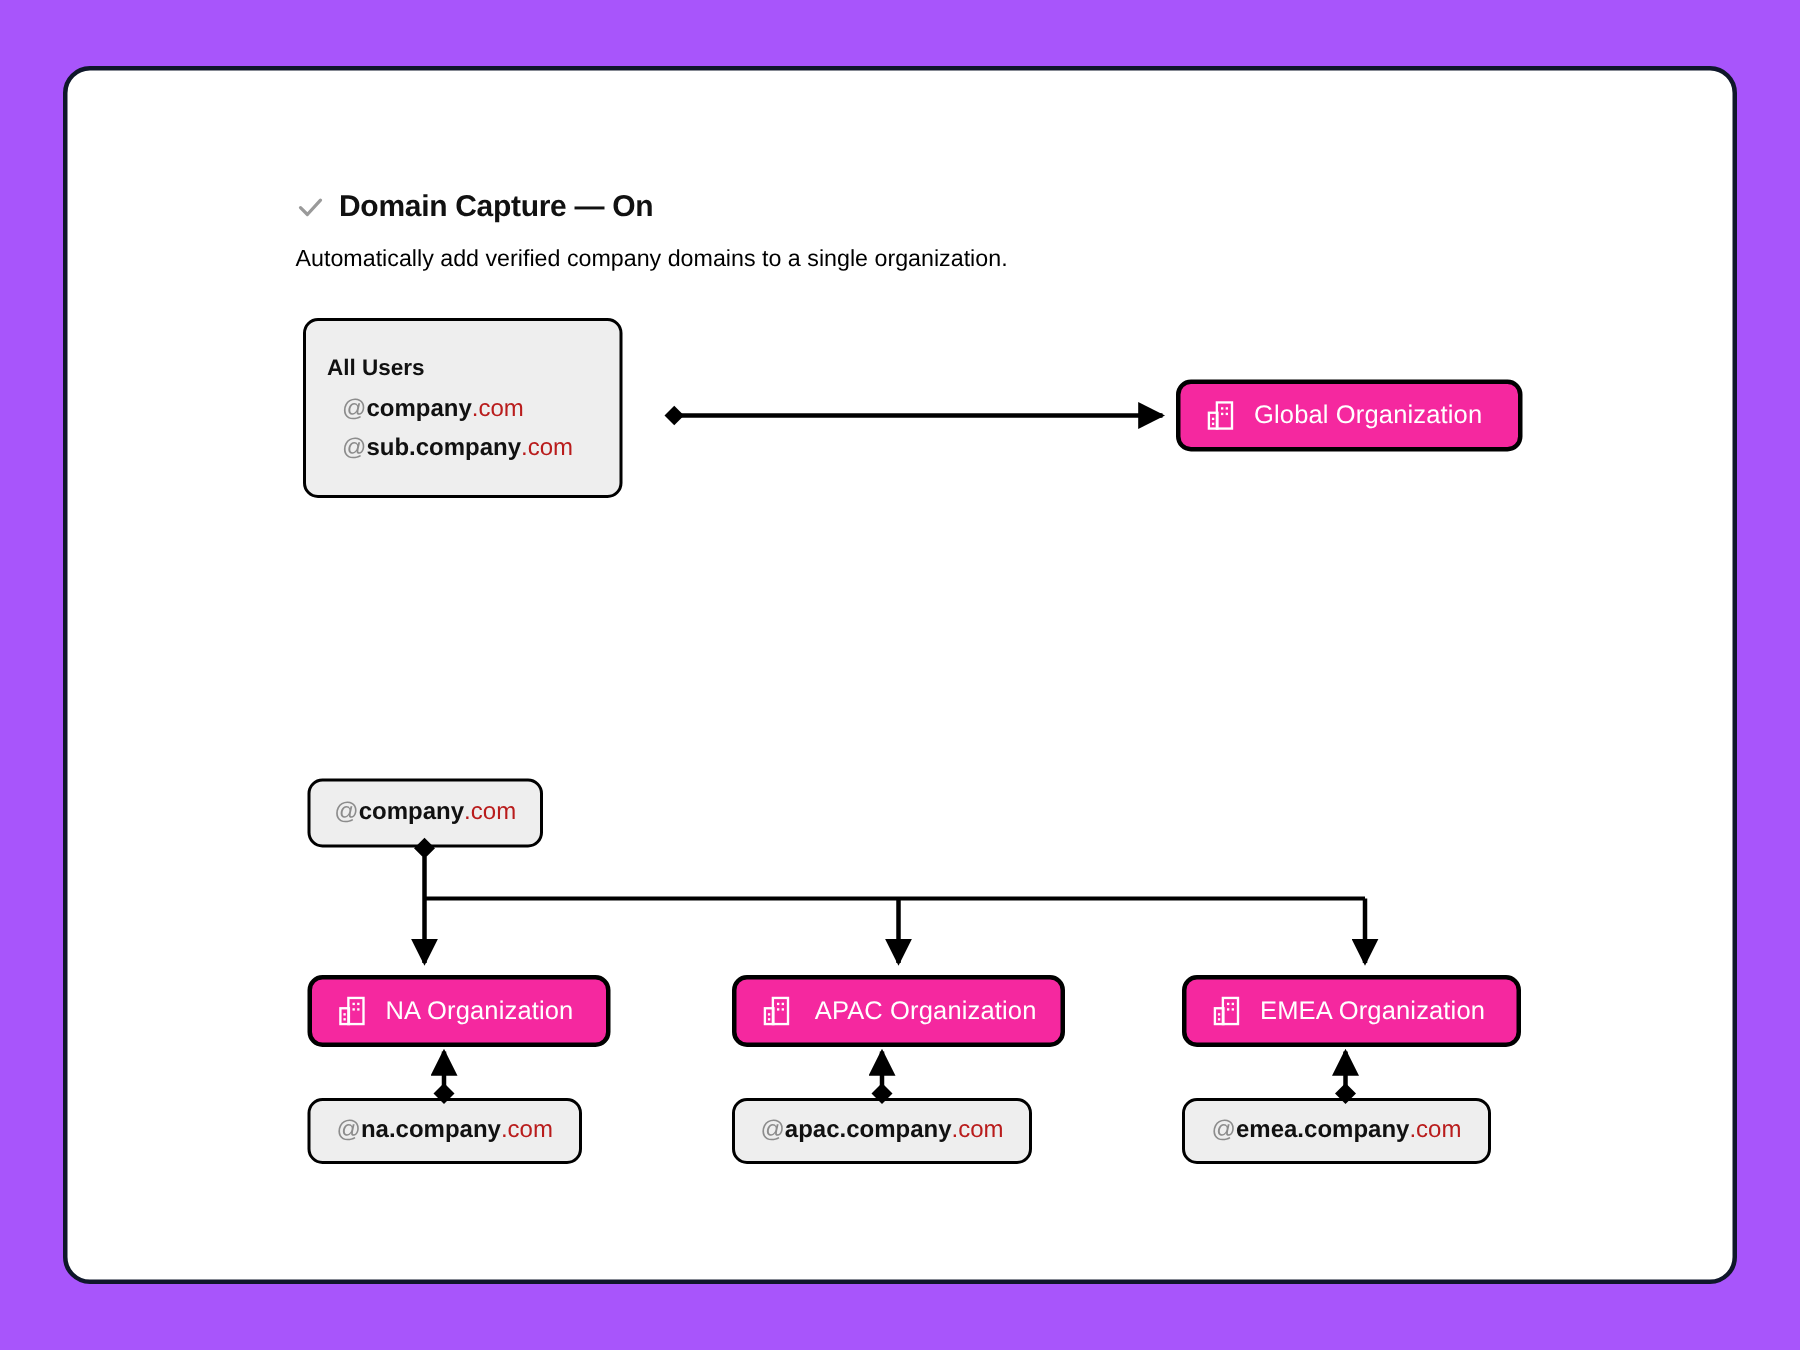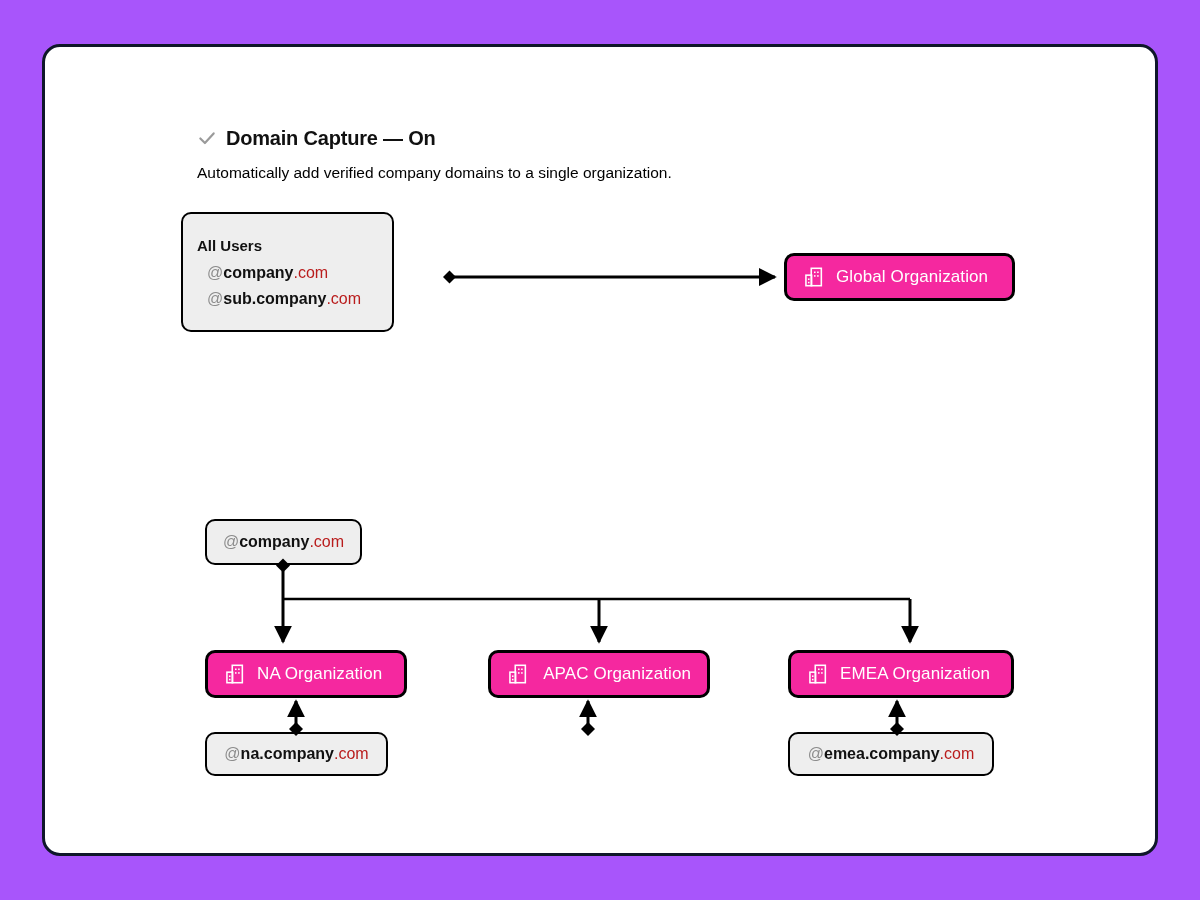--- a/index.html
+++ b/index.html
@@ -135,21 +135,21 @@
   <div class="section" style="left:152px; top:78px;">
     <div class="section-head">
       <svg class="status-icon" viewBox="0 0 24 24" aria-hidden="true">
         <path d="M4 12.5 L9.5 18 L20 6.5" fill="none" stroke="currentColor" stroke-width="2.6" stroke-linecap="round" stroke-linejoin="round"></path>
       </svg>
       <span class="section-title">Domain Capture — On</span>
     </div>
     <div class="section-sub">Automatically add verified company domains to a single organization.</div>
   </div>
 
-  <div class="domain-box list" style="left:136px; top:165px; width:213px; height:120px;">
+  <div class="domain-box list" style="left:157px; top:165px; width:213px; height:120px;">
     <div class="box-heading">All Users</div>
     <div class="domain-line">
       <span class="at">@</span><span class="name">company</span><span class="tld">.com</span>
     </div>
     <div class="domain-line">
       <span class="at">@</span><span class="name">sub.company</span><span class="tld">.com</span>
     </div>
   </div>
 
   <div class="org-node" style="left:739px; top:206px; width:231px; height:48px;">
@@ -214,20 +214,25 @@
     </svg>
     <span class="org-label">EMEA Organization</span>
   </div>
 
   <div class="domain-box single" style="left:160px; top:685px; width:183px; height:44px;justify-content:center;">
     <div class="domain-line">
       <span class="at">@</span><span class="name">na.company</span><span class="tld">.com</span>
     </div>
   </div>
 
+  <div class="domain-box single" style="left:443px; top:685px; width:200px; height:44px;">
+    <div class="domain-line">
+      <span class="at">@</span><span class="name">apac.company</span><span class="tld">.com</span>
+    </div>
+  </div>
 
   <div class="domain-box single" style="left:743px; top:685px; width:206px; height:44px;">
     <div class="domain-line">
       <span class="at">@</span><span class="name">emea.company</span><span class="tld">.com</span>
     </div>
   </div>
 
   <svg class="edges" viewBox="0 0 1116 812" aria-hidden="true">
     <defs>
       <marker id="arrow" viewBox="0 0 10 10" refX="9" refY="5" markerWidth="6" markerHeight="6" orient="auto-start-reverse">

